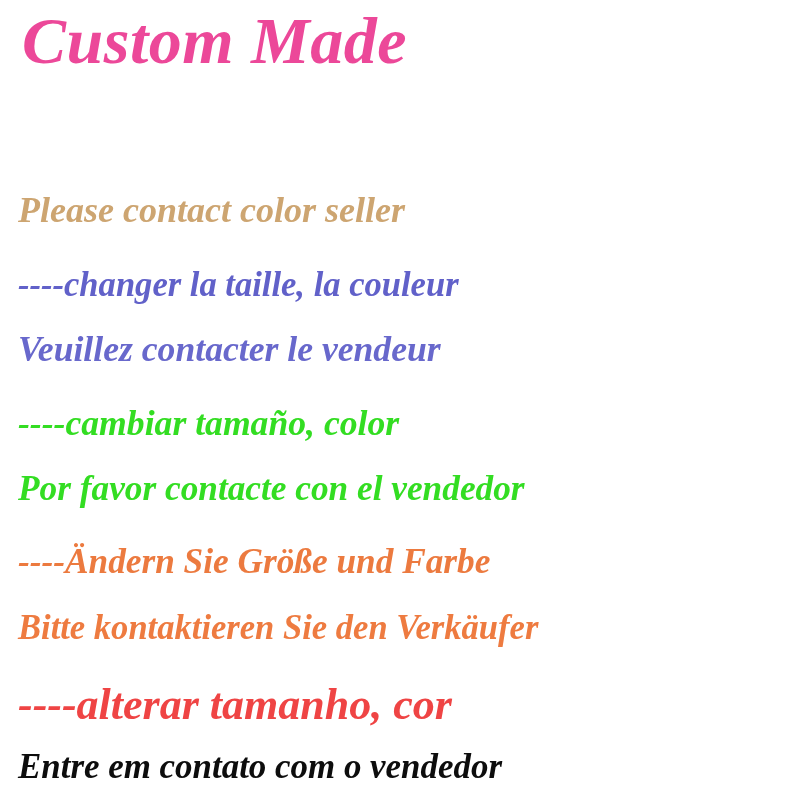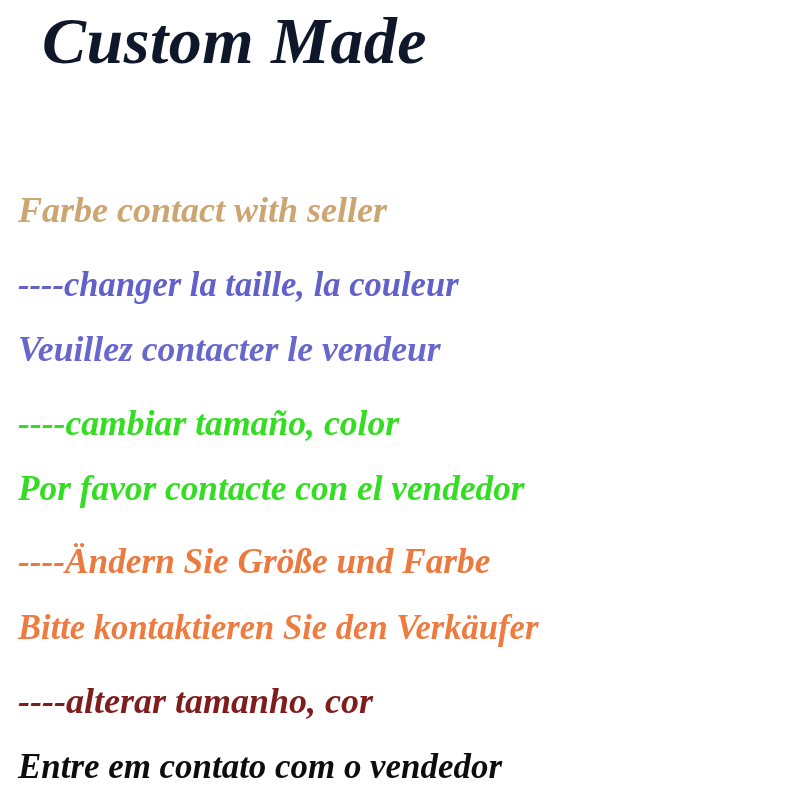--- a/index.html
+++ b/index.html
@@ -20,22 +20,21 @@
     position: absolute;
     left: 22px;
     top: 8px;
     font-family: "Liberation Serif", "DejaVu Serif", serif;
     font-weight: bold;
     font-style: italic;
     font-size: 66px;
     line-height: 1.0;
     letter-spacing: 0.5px;
     white-space: nowrap;
-    color: #0f172a;
-    margin-left: 20px;
+    color: #ec4899;
   }
 
   .line {
     position: absolute;
     left: 18px;
     font-family: "Liberation Serif", "DejaVu Serif", serif;
     font-weight: bold;
     font-style: italic;
     line-height: 1.0;
     white-space: nowrap;
@@ -52,21 +51,21 @@
 
   
   .l-es1 { top: 405px; font-size: 36px; color: #33DD22; }
   .l-es2 { top: 470px; font-size: 36px; color: #33DD22; }
 
   
   .l-de1 { top: 543px; font-size: 36px; color: #EC7A3F; }
   .l-de2 { top: 609px; font-size: 36px; color: #EE7B40; }
 
   
-  .l-pt1 { top: 683px; font-size: 36px; color: #7f1d1d; }
+  .l-pt1 { top: 683px; font-size: 44px; color: #ef4444; }
   .l-pt2 { top: 748px; font-size: 36px; color: #0D0D0D; }
 
   
   .w-en1 { transform: scaleX(1.00); }
   .w-en2 { transform: scaleX(1.00); }
   .w-fr1 { transform: scaleX(0.96); }
   .w-fr2 { transform: scaleX(0.99); }
   .w-es1 { transform: scaleX(0.99); }
   .w-es2 { transform: scaleX(0.98); }
   .w-de1 { transform: scaleX(0.98); }
@@ -74,21 +73,21 @@
   .w-pt1 { transform: scaleX(1.00); }
   .w-pt2 { transform: scaleX(0.97); }
 </style>
 </head>
 <body>
 
 <div id="page">
 
   <div class="title">Custom Made</div>
 
-  <div class="line l-en2 w-en2">Farbe contact with seller</div>
+  <div class="line l-en2 w-en2">Please contact color seller</div>
 
   <div class="line l-fr1 w-fr1">----changer la taille, la couleur</div>
   <div class="line l-fr2 w-fr2">Veuillez contacter le vendeur</div>
 
   <div class="line l-es1 w-es1">----cambiar tamaño, color</div>
   <div class="line l-es2 w-es2">Por favor contacte con el vendedor</div>
 
   <div class="line l-de1 w-de1">----Ändern Sie Größe und Farbe</div>
   <div class="line l-de2 w-de2">Bitte kontaktieren Sie den Verkäufer</div>
 

